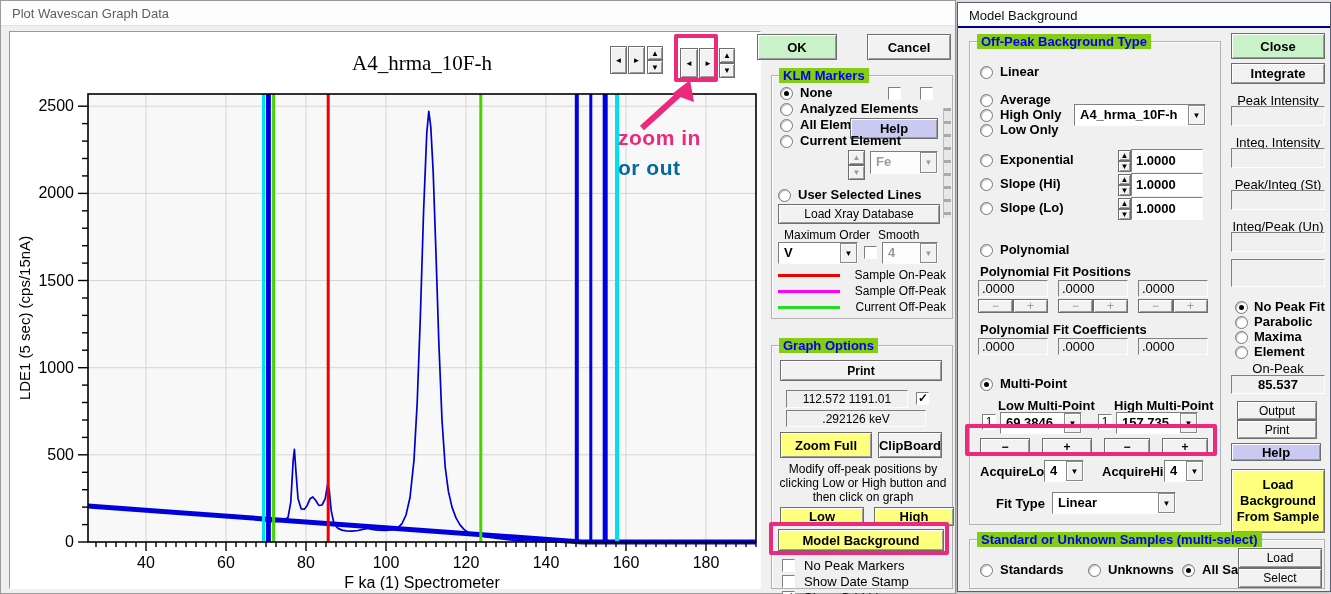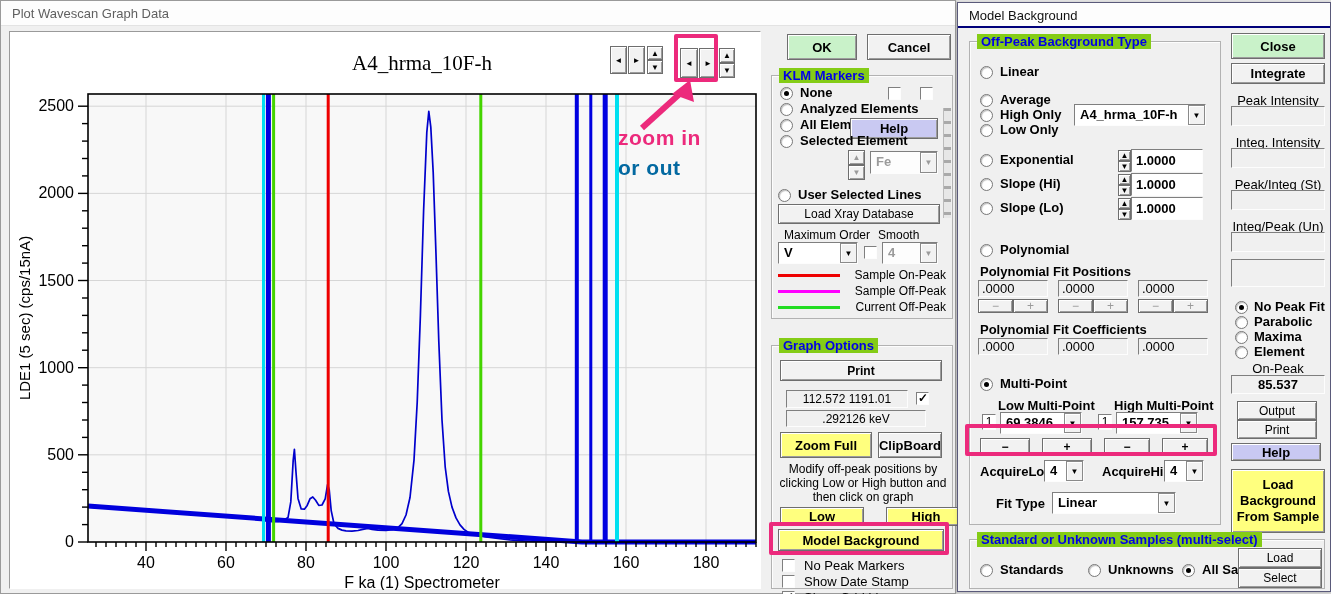--- a/index.html
+++ b/index.html
@@ -223,40 +223,40 @@
           <span>►</span>
         </div>
       <div class="spinbtn" style="left:709px;top:16px;width:16px;height:15px;">
           <span>▲</span>
         </div>
       <div class="spinbtn" style="left:709px;top:31px;width:16px;height:15px;">
           <span>▼</span>
         </div>
     </div>
 
-    <div class="btn green" style="left:786px;top:33px;width:70px;height:26px;">OK</div>
+    <div class="btn green" style="left:756px;top:33px;width:80px;height:26px;">OK</div>
     <div class="btn" style="left:866px;top:33px;width:84px;height:26px;">Cancel</div>
 
     <div class="group" style="left:770px;top:74px;width:182px;height:244px;">
       <div class="grouplabel">KLM Markers</div>
 
       <div class="radio on" style="left:8px;top:11px;"></div>
       <div class="lbl" style="left:28px;top:9px;">None</div>
       <div class="check" style="left:116px;top:11px;"></div>
       <div class="check" style="left:148px;top:11px;"></div>
 
       <div class="radio" style="left:8px;top:27px;"></div>
       <div class="lbl" style="left:28px;top:25px;">Analyzed Elements</div>
 
       <div class="radio" style="left:8px;top:43px;"></div>
       <div class="lbl" style="left:28px;top:41px;">All Elements</div>
       <div class="btn lav" style="left:78px;top:42px;width:88px;height:21px;">Help</div>
 
       <div class="radio" style="left:8px;top:59px;"></div>
-      <div class="lbl" style="left:28px;top:57px;">Selected Element</div>
+      <div class="lbl" style="left:28px;top:57px;">Current Element</div>
 
       <div class="spinbtn dis" style="left:76px;top:74px;width:17px;height:15px;">
           <span>▲</span>
         </div>
       <div class="spinbtn dis" style="left:76px;top:89px;width:17px;height:15px;">
           <span>▼</span>
         </div>
       <div class="dd dis" style="left:98px;top:75px;width:68px;height:23px;">
         <span class="val">Fe</span>
         <span class="ddbtn">
@@ -302,21 +302,21 @@
       <div class="sunken gray center" style="left:14px;top:64px;width:140px;height:17px;font-weight:normal;font-size:12px;">.292126 keV</div>
 
       <div class="btn yellow" style="left:8px;top:86px;width:92px;height:26px;">Zoom Full</div>
       <div class="btn" style="left:106px;top:86px;width:64px;height:26px;">ClipBoard</div>
 
       <div class="hint" style="left:0;top:116px;width:182px;">Modify off-peak positions by</div>
       <div class="hint" style="left:0;top:130px;width:182px;">clicking Low or High button and</div>
       <div class="hint" style="left:0;top:144px;width:182px;">then click on graph</div>
 
       <div class="btn yellow" style="left:8px;top:161px;width:84px;height:19px;">Low</div>
-      <div class="btn yellow" style="left:114px;top:161px;width:80px;height:19px;">High</div>
+      <div class="btn yellow" style="left:102px;top:161px;width:80px;height:19px;">High</div>
       <div class="btn yellow" style="left:6px;top:183px;width:166px;height:22px;">Model  Background</div>
 
       <div class="check" style="left:10px;top:213px;"></div>
       <div class="lbl" style="left:32px;top:212px;font-weight:normal;">No Peak Markers</div>
       <div class="check" style="left:10px;top:229px;"></div>
       <div class="lbl" style="left:32px;top:228px;font-weight:normal;">Show Date Stamp</div>
       <div class="check on" style="left:10px;top:245px;"></div>
       <div class="lbl" style="left:32px;top:244px;font-weight:normal;">Show Grid Lines</div>
     </div>
   </div>

